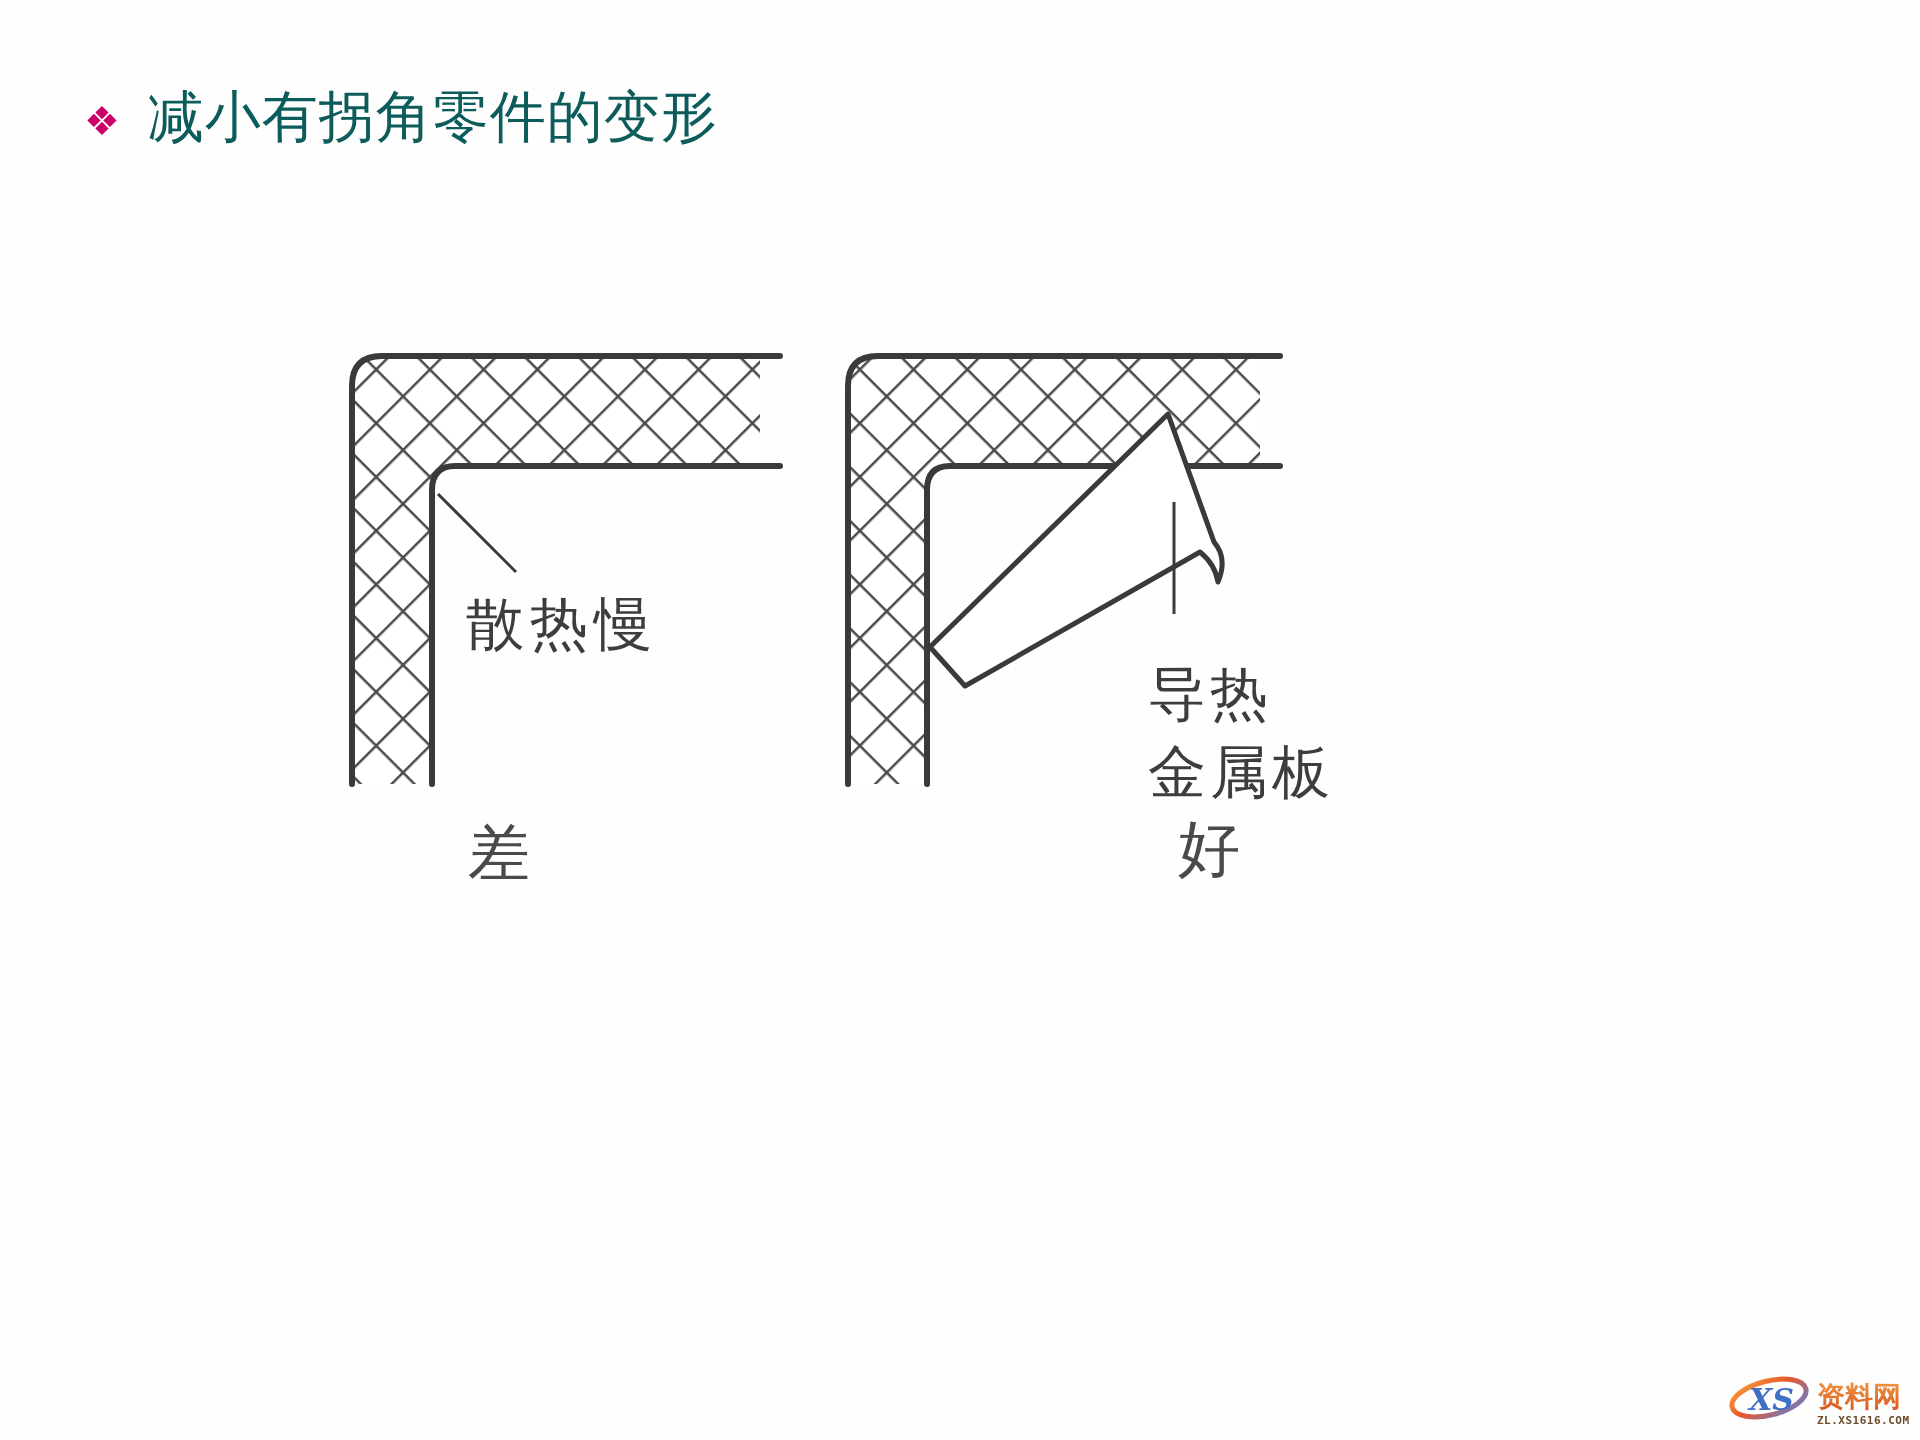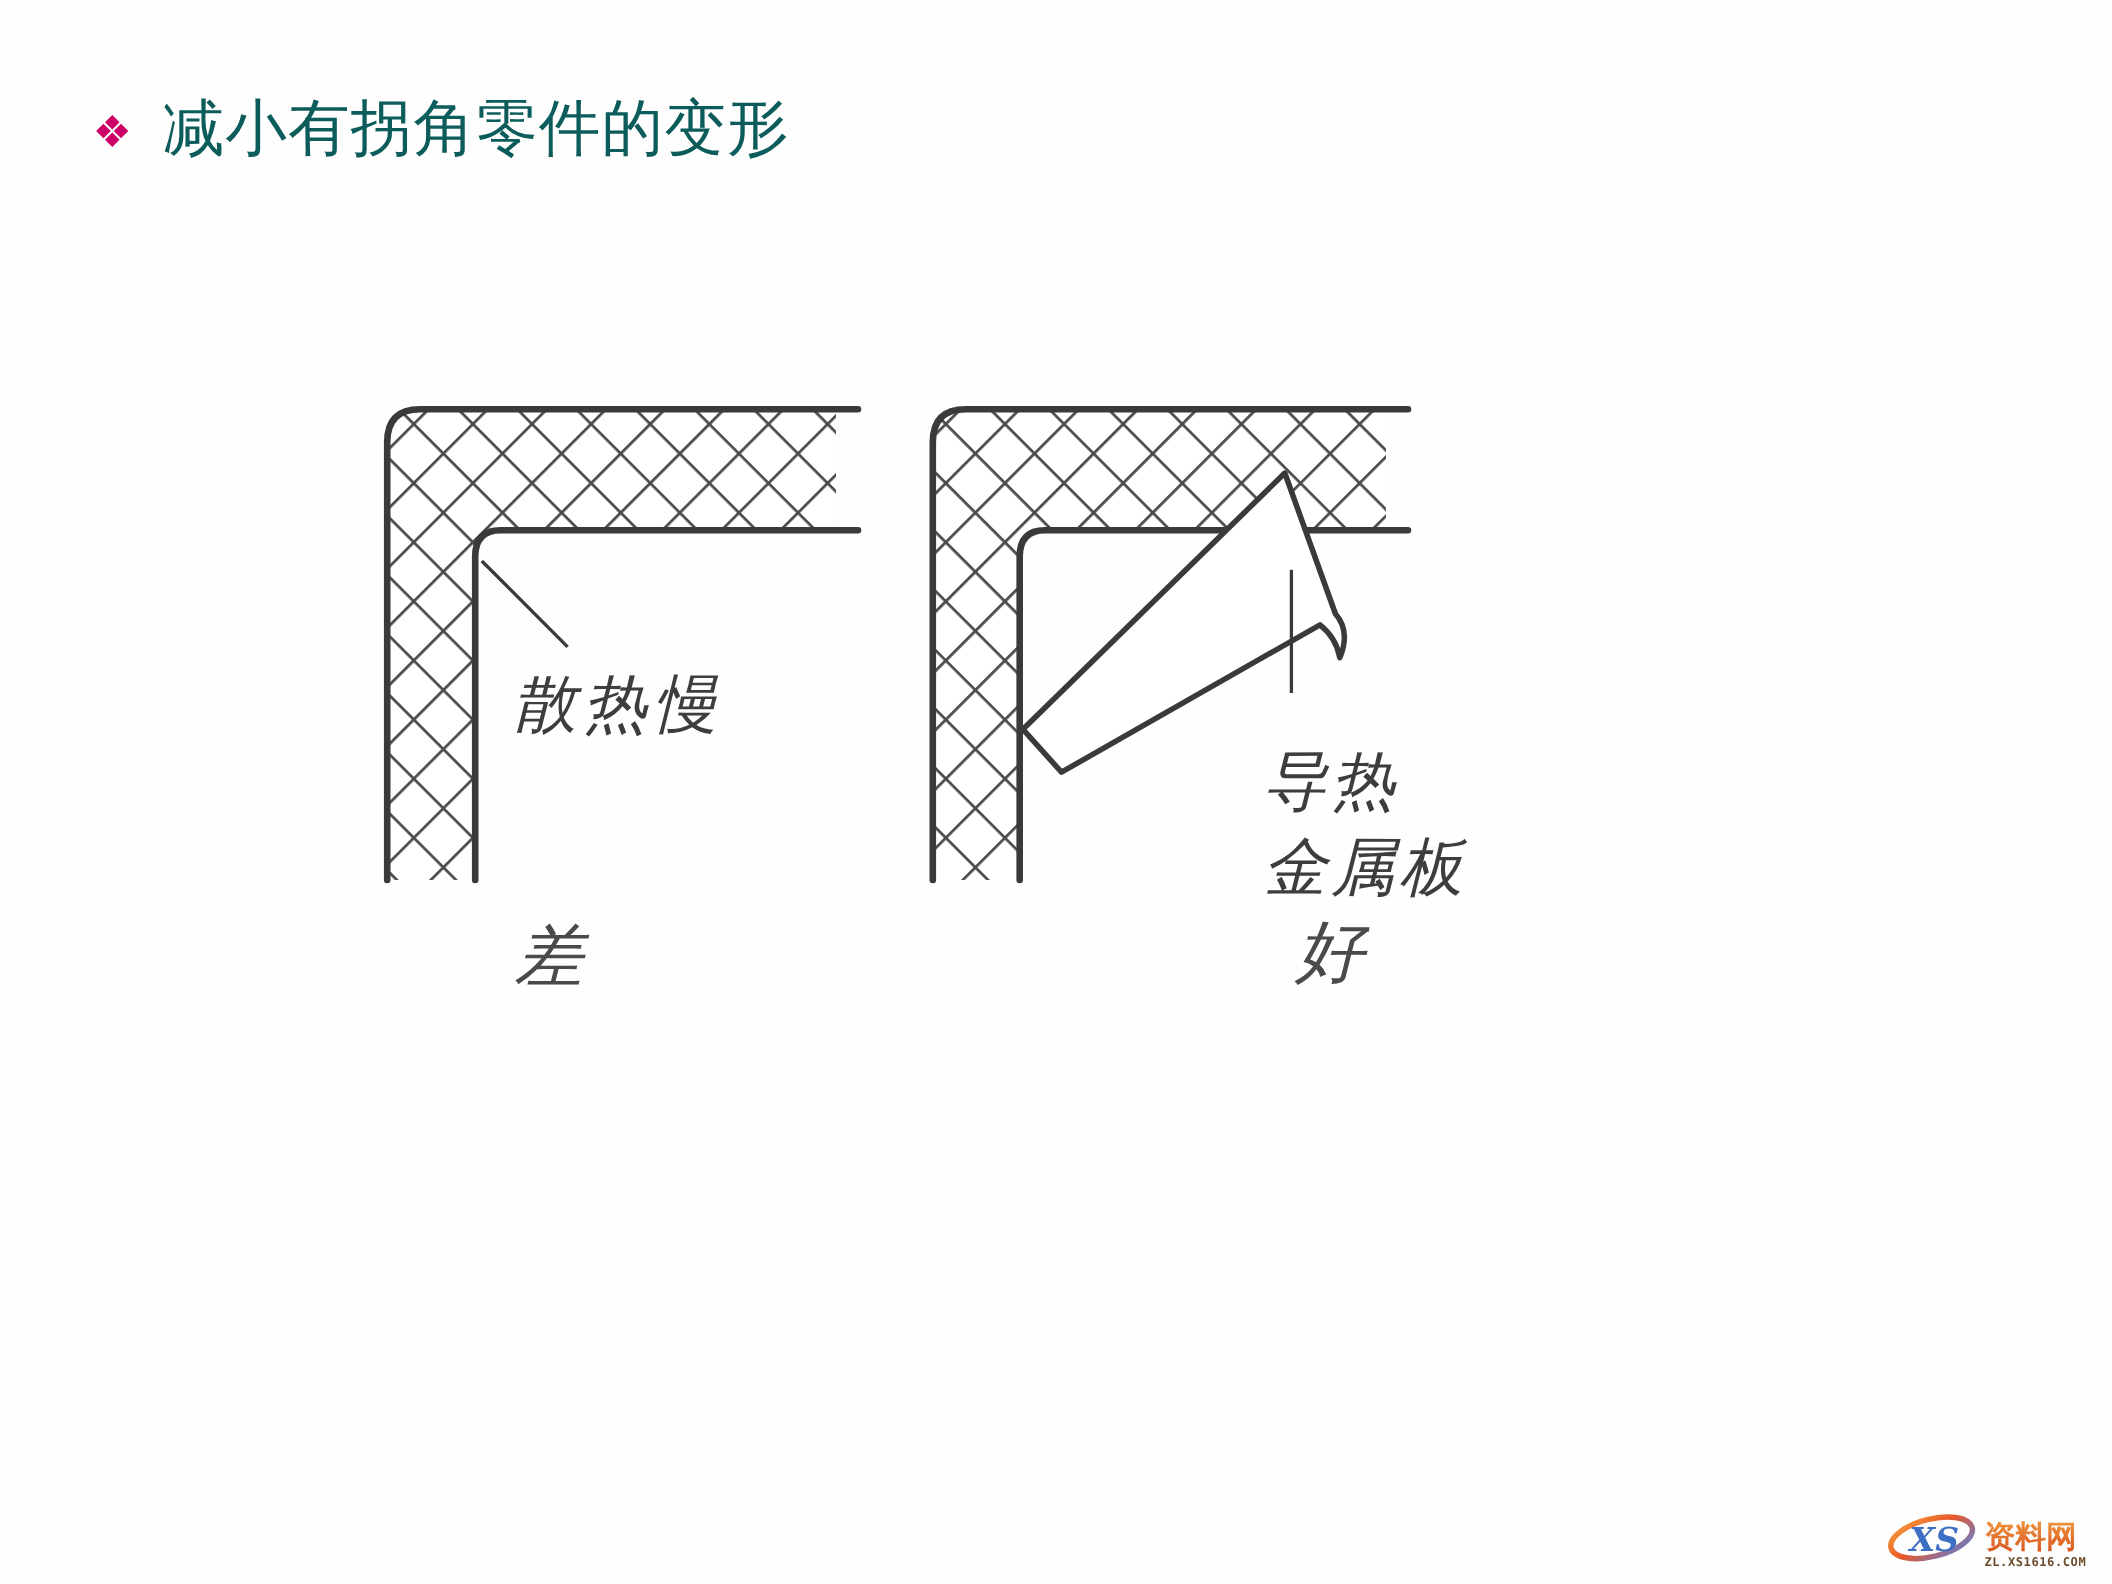--- a/index.html
+++ b/index.html
@@ -45,35 +45,34 @@
     line-height: 1.05;
     font-family: "DejaVu Sans", "Liberation Sans", sans-serif;
     letter-spacing: 1px;
     white-space: nowrap;
   }
 
   
   .figure-area {
     position: absolute;
     left: 0;
-    top: 330px;
+    top: 314px;
     width: 1517px;
     height: 800px;
-    font-style: italic;
   }
   .figure-svg {
     display: block;
   }
 
   
 
   
   .watermark {
     position: absolute;
-    right: 20px;
+    right: 7px;
     bottom: 10px;
     width: 186px;
     height: 62px;
   }
 </style>
 </head>
 <body>
 
 <div class="slide">
 

